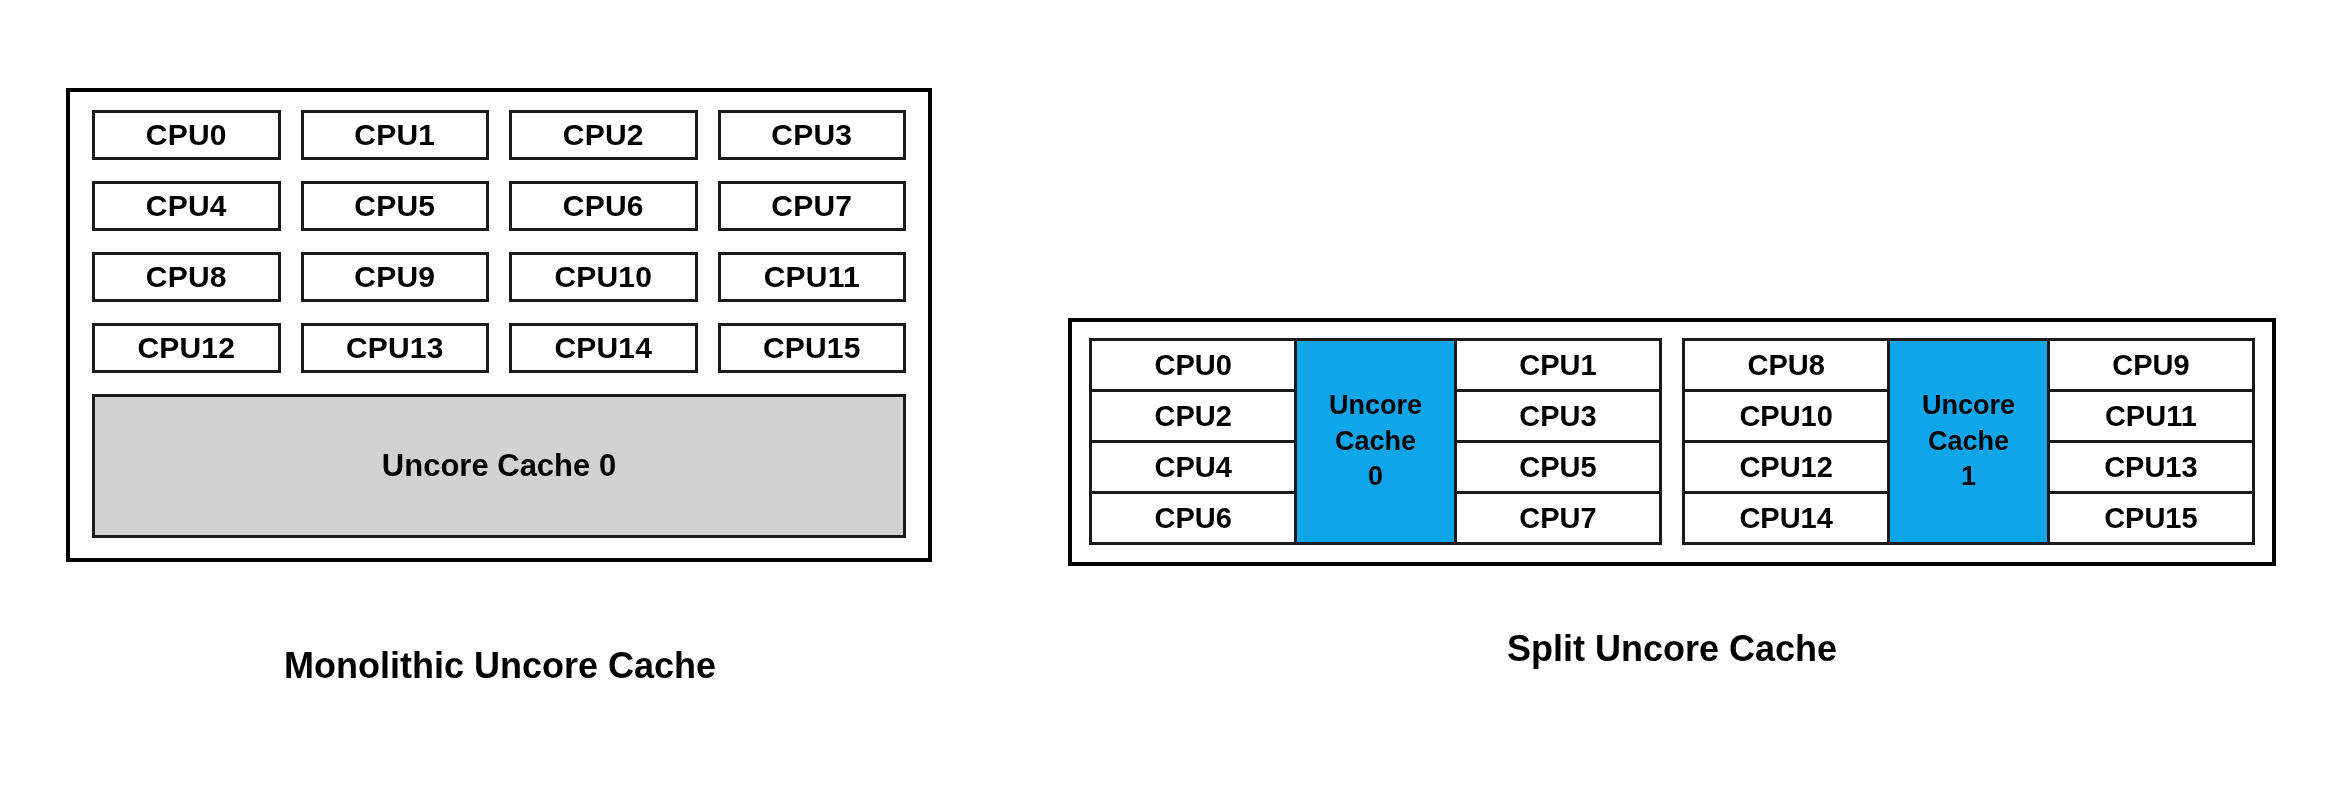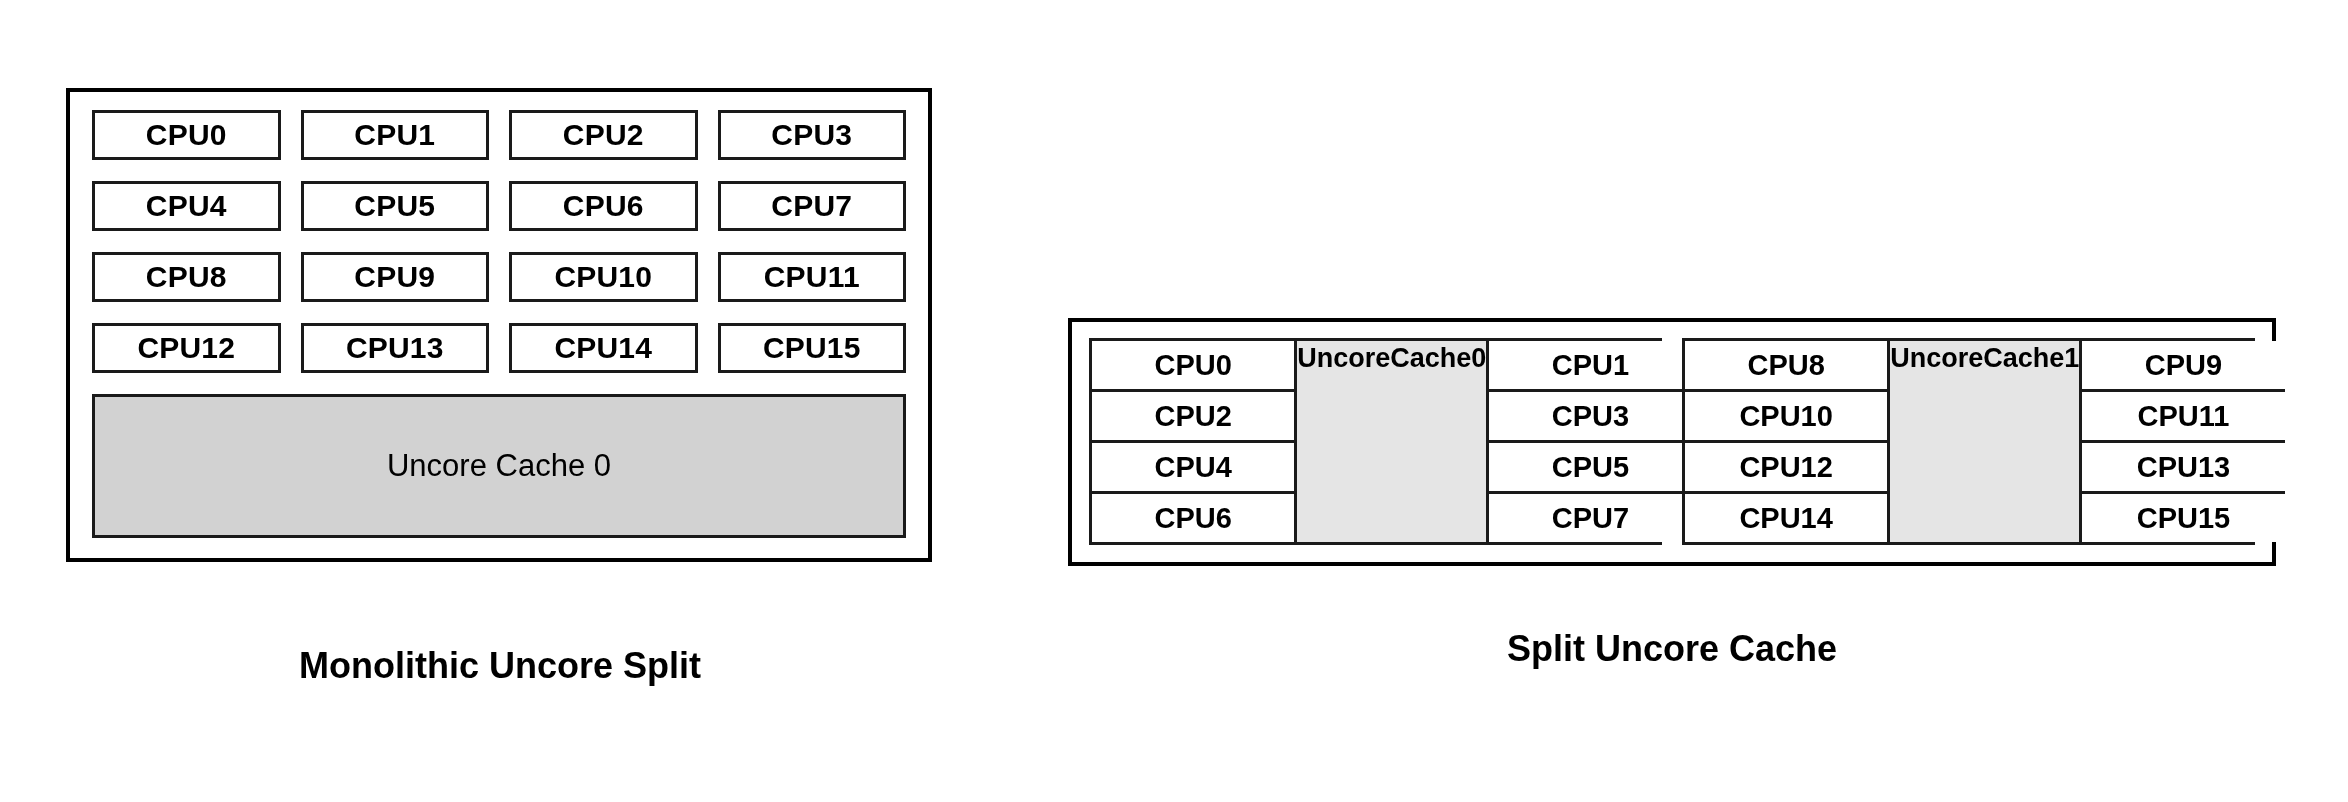--- a/index.html
+++ b/index.html
@@ -59,21 +59,21 @@
   }
   .mono-cache {
     box-sizing: border-box;
     margin-top: 21px;
     flex: 1 1 auto;
     border: 3px solid #1a1a1a;
     background: #d2d2d2;
     display: flex;
     align-items: center;
     justify-content: center;
-    font-weight: normal;
+    font-weight: bold;
     font-size: 31px;
     color: #000000;
   }
 
   
   #split-figure {
     left: 1068px;
     top: 318px;
     width: 1208px;
     height: 248px;
@@ -121,23 +121,24 @@
   }
   .cpu-column.left-col {
     border-right: 3px solid #1a1a1a;
   }
   .cpu-column.right-col {
     border-left: 3px solid #1a1a1a;
   }
   .split-cache {
     box-sizing: border-box;
     flex: 1 1 auto;
-    background: #e5e5e5;
-    display: flex;
-    flex-direction: row;
+    background: #0ea5e9;
+    display: flex;
+    flex-direction: column;
+    align-items: center;
     justify-content: center;
     font-weight: bold;
     font-size: 27px;
     color: #000000;
     line-height: 1.32;
     text-align: center;
   }
   .split-cache span {
     display: block;
   }
@@ -228,14 +229,14 @@
         <div class="cpu-cell">CPU9</div>
         <div class="cpu-cell">CPU11</div>
         <div class="cpu-cell">CPU13</div>
         <div class="cpu-cell">CPU15</div>
       </div>
     </div>
 
   </div>
 </div>
 
-<div class="caption" id="caption-monolithic">Monolithic Uncore Split</div>
+<div class="caption" id="caption-monolithic">Monolithic Uncore Cache</div>
 <div class="caption" id="caption-split">Split Uncore Cache</div>
 
 </body></html>

